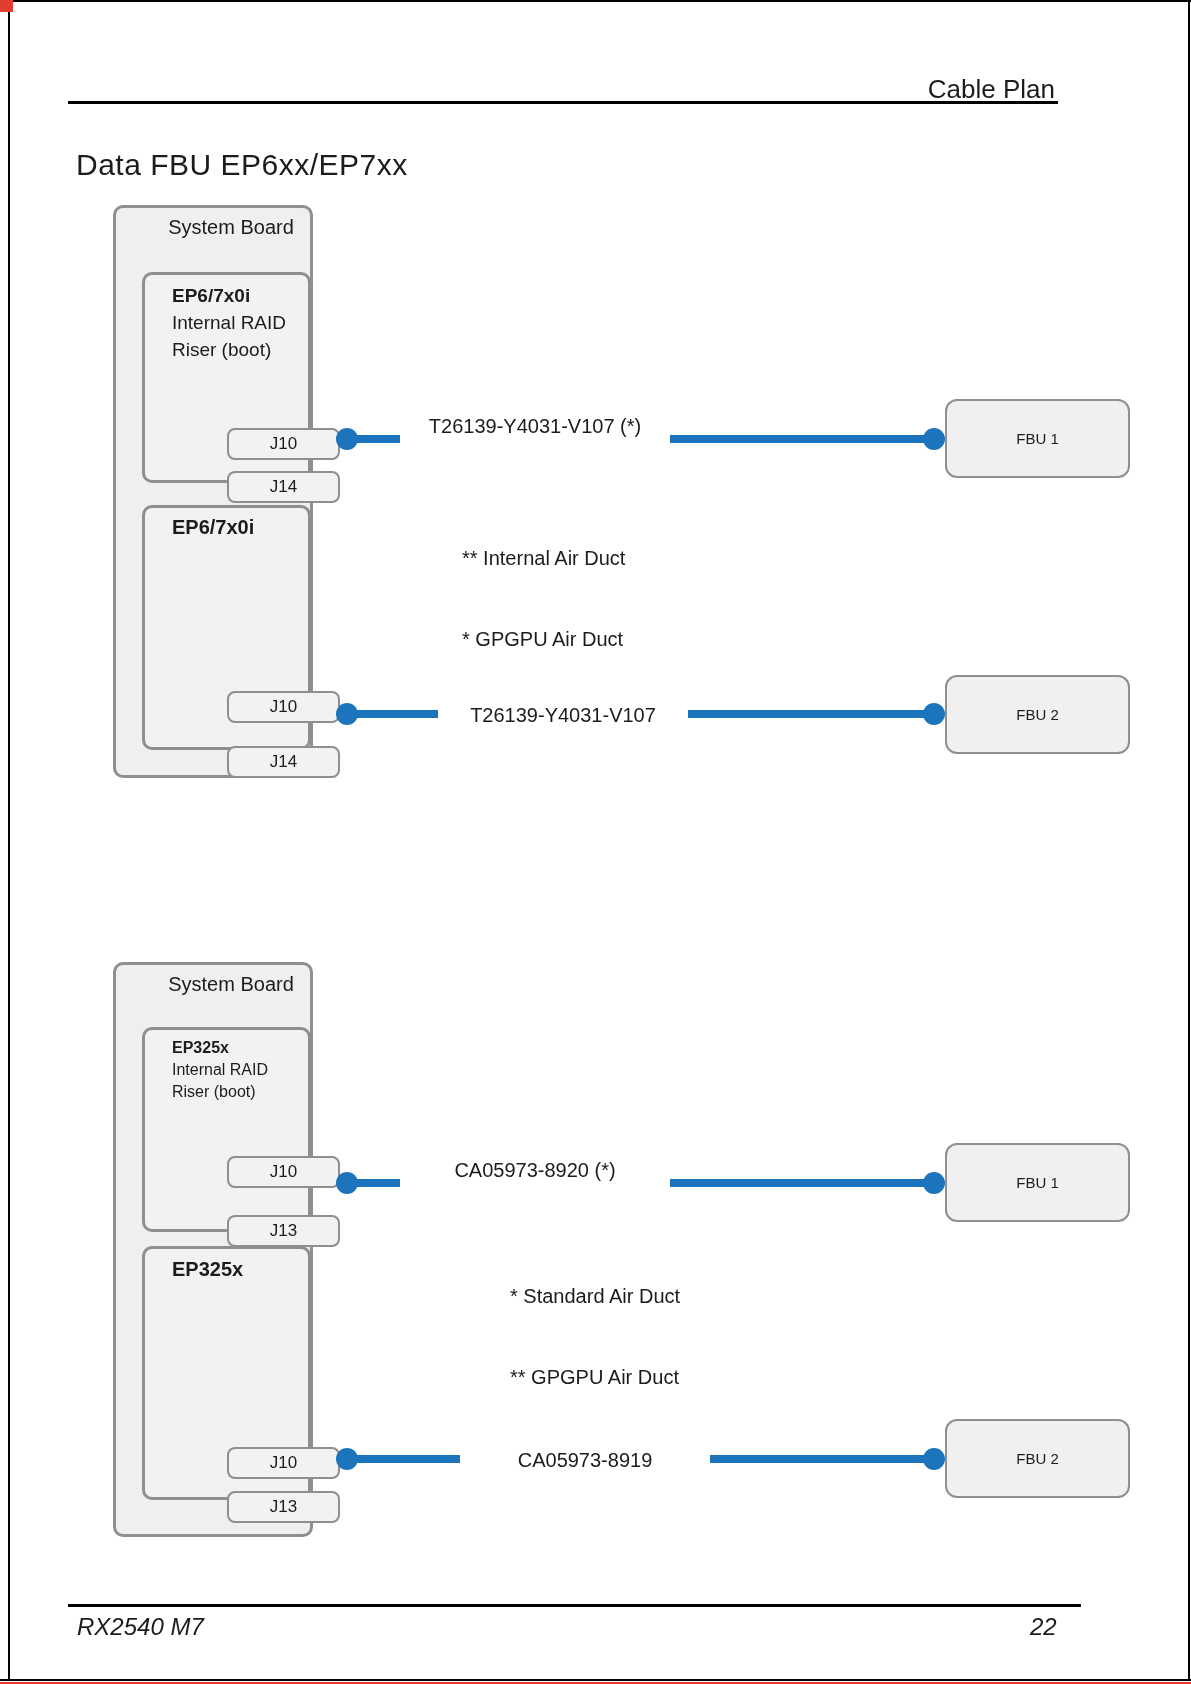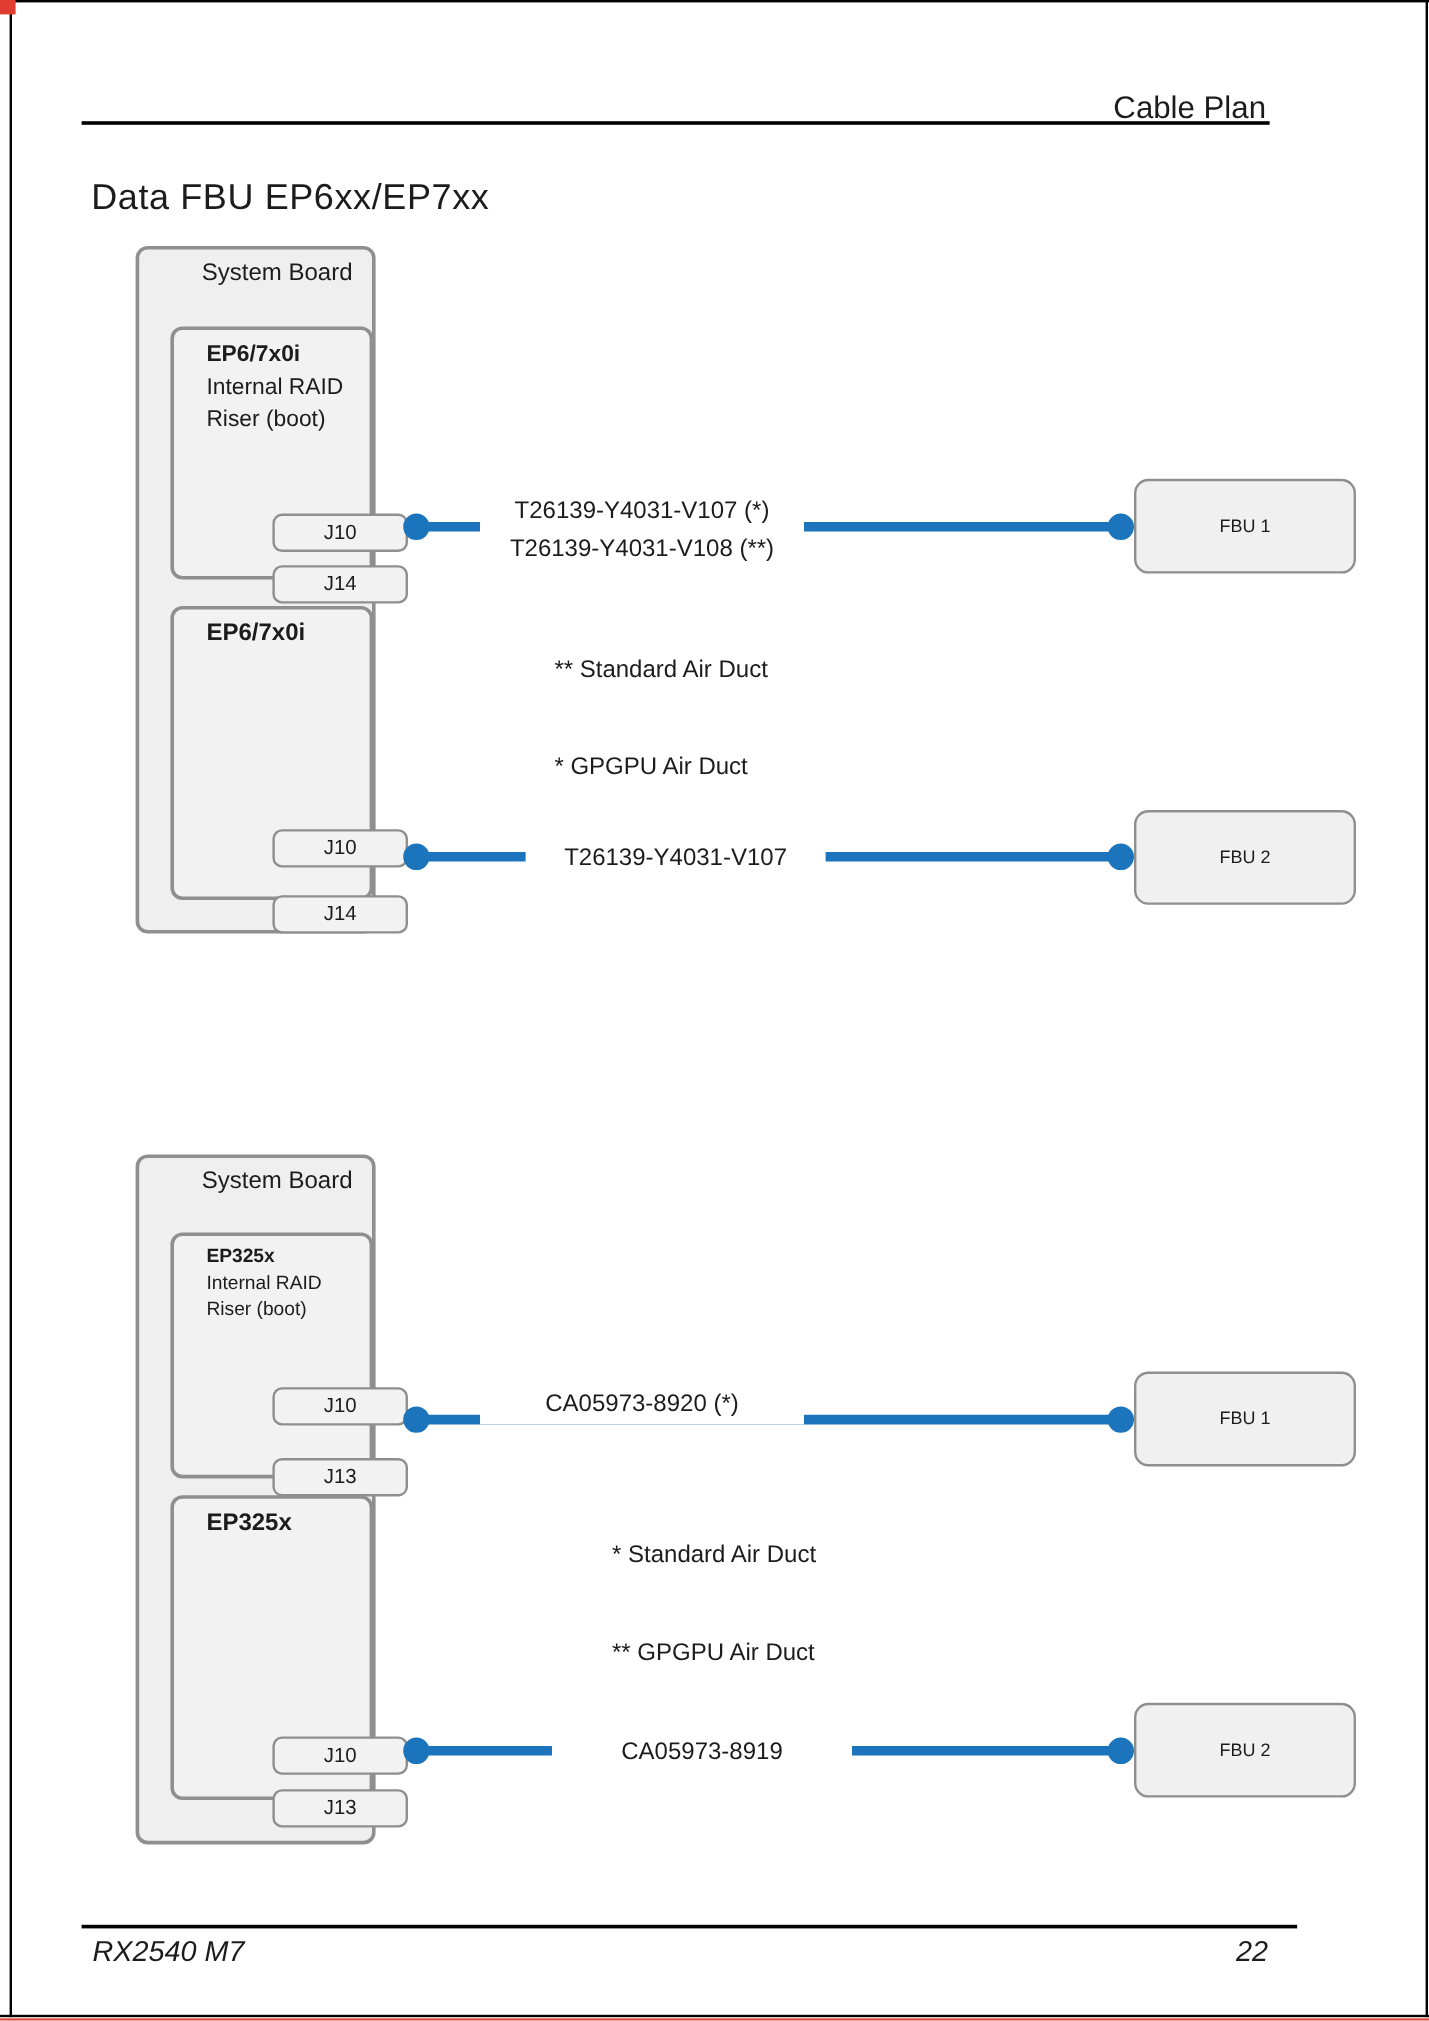--- a/index.html
+++ b/index.html
@@ -84,28 +84,27 @@
     </div>
   <div class="conn" style="top:698px;">
       <span>J14</span>
     </div>
 
   <div class="cable-line" style="top: 435px; background: rgb(27, 116, 188);"></div>
   <div class="cable-dot" style="left: 336px; top: 428px; background: rgb(27, 116, 188);"></div>
   <div class="cable-dot" style="left: 923px; top: 428px; background: rgb(27, 116, 188);"></div>
   <div class="cable-label" style="left:400px;width:270px;top:410px;">
     <div>T26139-Y4031-V107 (*)</div>
-    <div>T26139-Y4031-V108 (**)</div>
   </div>
   <div class="fbu" style="top:399px;">
       <span>FBU 1</span>
     </div>
 
   <div class="notes" style="left:462px;top:491px;">
-    <div>** Standard Air Duct</div>
+    <div>** Internal Air Duct</div>
     <div>* GPGPU Air Duct</div>
   </div>
 
   <div class="cable-line" style="top: 710px; background: rgb(27, 116, 188);"></div>
   <div class="cable-dot" style="left: 336px; top: 703px; background: rgb(27, 116, 188);"></div>
   <div class="cable-dot" style="left: 923px; top: 703px; background: rgb(27, 116, 188);"></div>
   <div class="cable-label" style="left:438px;width:250px;top:699px;">
     <div>T26139-Y4031-V107</div>
   </div>
   <div class="fbu" style="top:675px;">

